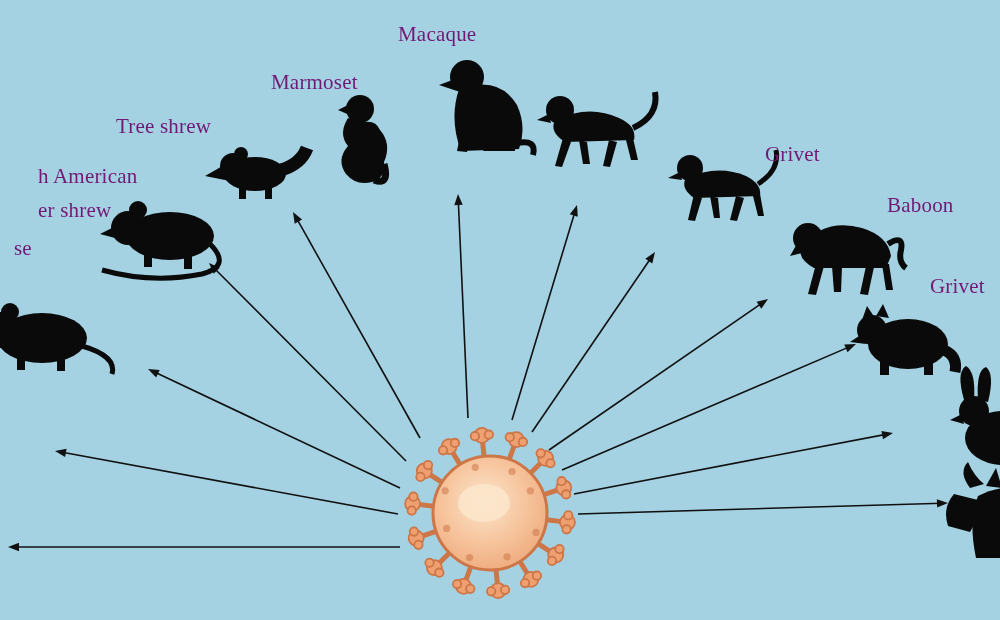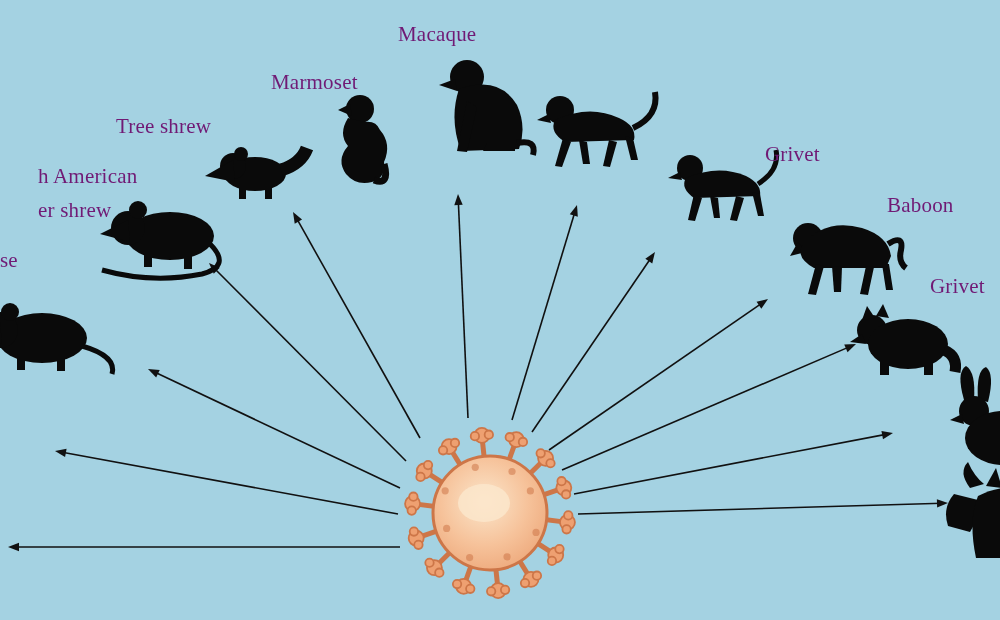--- a/index.html
+++ b/index.html
@@ -235,15 +235,15 @@
 
   <div class="label" style="left:398px; top:22px;">Macaque</div>
   <div class="label" style="left:271px; top:70px;">Marmoset</div>
   <div class="label" style="left:116px; top:114px;">Tree shrew</div>
   <div class="label" style="left:765px; top:142px;">Grivet</div>
   <div class="label" style="left:0px; top:159px;margin-left:38px;">
     <span class="line">h American</span>
     <span class="line">er shrew</span>
   </div>
   <div class="label" style="left:843px; top:193px;margin-left:44px;">Baboon</div>
-  <div class="label" style="left:0px; top:248px;">se</div>
+  <div class="label" style="left:0px; top:236px;padding-left:14px;">se</div>
   <div class="label" style="left:930px; top:274px;">Grivet</div>
 </div>
 
 </body></html>

